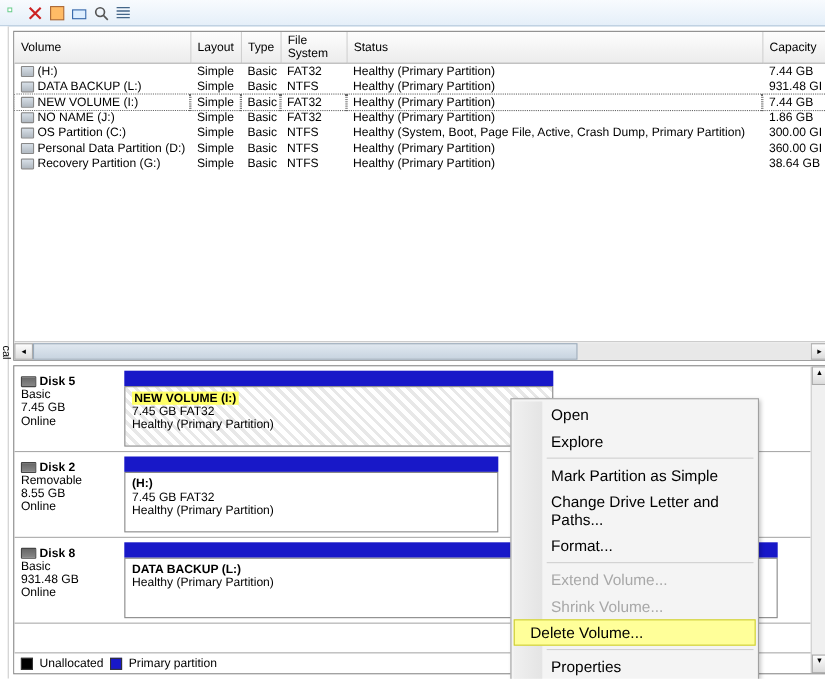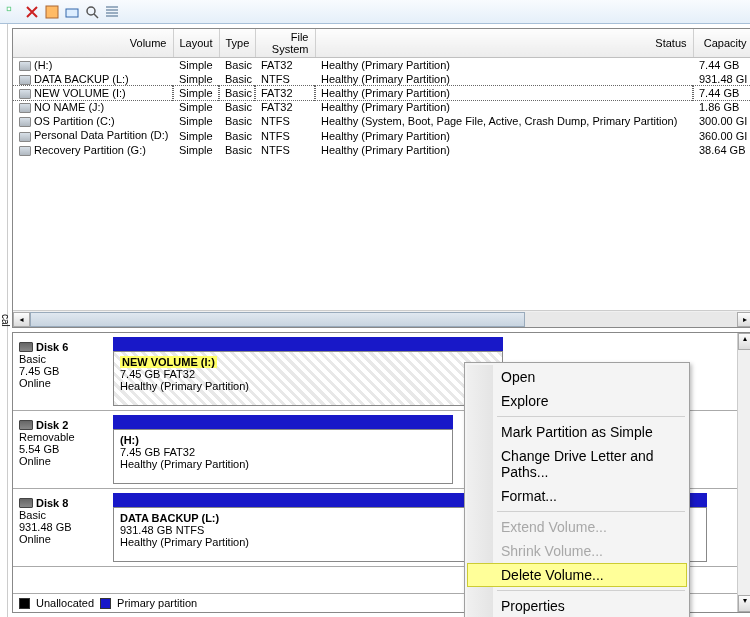--- a/index.html
+++ b/index.html
@@ -4,21 +4,21 @@
 <style>
 * { box-sizing: border-box; margin: 0; padding: 0; }
 body { font-family: "Segoe UI", Tahoma, sans-serif; font-size: 11px; background: #fff; width: 750px; height: 617px; overflow: hidden; position: relative; }
 .toolbar { height: 24px; background: linear-gradient(#f8fbfe, #e5eff9); border-bottom: 1px solid #a8c0d8; padding: 2px 4px; display: flex; align-items: center; gap: 4px; }
 .tb-icon { width: 16px; height: 16px; display: inline-flex; align-items: center; justify-content: center; cursor: pointer; }
 .content { display: flex; height: calc(100% - 24px); }
 .left-strip { width: 8px; background: #fff; border-right: 1px solid #ccc; font-size: 10px; writing-mode: vertical-lr; text-align: center; }
 .main { flex: 1; display: flex; flex-direction: column; }
 .table-wrap { border: 1px solid #888; margin: 4px; background: #fff; height: 300px; display: flex; flex-direction: column; }
 .vol-table { width: 100%; border-collapse: collapse; table-layout: fixed; }
-.vol-table th { text-align: right; font-weight: normal; background: linear-gradient(#fdfdfd,#ececec); border-right: 1px solid #d0d0d0; border-bottom: 1px solid #c0c0c0; padding: 2px 6px; font-size: 11px; }
+.vol-table th { text-align: left; font-weight: normal; background: linear-gradient(#fdfdfd,#ececec); border-right: 1px solid #d0d0d0; border-bottom: 1px solid #c0c0c0; padding: 2px 6px; font-size: 11px; }
 .vol-table td { padding: 1px 6px; font-size: 11px; white-space: nowrap; overflow: hidden; }
 .vol-icon { display: inline-block; width: 12px; height: 10px; background: linear-gradient(#d8e0e8,#b0b8c0); border: 1px solid #888; border-radius: 1px; margin-right: 3px; vertical-align: middle; }
 .vol-table tr.sel td { outline: 1px dotted #666; }
 .table-body-area { flex: 1; overflow: hidden; }
 .hscroll { height: 17px; background: #f0f0f0; border-top: 1px solid #ccc; display: flex; align-items: center; }
 .hscroll-btn { width: 17px; height: 15px; background: linear-gradient(#fdfdfd,#dcdcdc); border: 1px solid #aaa; font-size: 8px; text-align: center; line-height: 13px; }
 .hscroll-track { flex: 1; height: 15px; background: #e8e8e8; position: relative; }
 .hscroll-thumb { position: absolute; left: 0; width: 70%; height: 100%; background: linear-gradient(#e0e8f0,#c8d4e0); border: 1px solid #9ab; }
 .disk-panel { flex: 1; margin: 0 4px 4px 4px; border: 1px solid #888; overflow: hidden; position: relative; background: #fff; }
 .disk-scroll { position: absolute; right: 0; top: 0; bottom: 0; width: 17px; background: #f0f0f0; border-left: 1px solid #ccc; }
@@ -30,21 +30,21 @@
 .part-area { flex: 1; display: flex; flex-direction: column; }
 .part-bar { height: 14px; background: #1818c8; }
 .part-box { flex: 1; border: 1px solid #888; padding: 4px 6px; font-size: 11px; position: relative; }
 .part-box.hatched { background-image: repeating-linear-gradient(45deg,#e8e8e8 0,#e8e8e8 3px,#fff 3px,#fff 7px); }
 .part-box .pv-highlight { background: #ffff66; font-weight: bold; padding: 0 2px; }
 .legend { border-top: 1px solid #aaa; padding: 3px 6px; font-size: 11px; display: flex; align-items: center; gap: 6px; }
 .leg-sw { width: 11px; height: 11px; display: inline-block; border: 1px solid #333; }
 .cmenu { position: absolute; left: 464px; top: 362px; width: 226px; background: #f4f4f4; border: 1px solid #a0a0a0; box-shadow: 2px 2px 4px rgba(0,0,0,.25); padding: 2px; z-index: 50; }
 .cmenu-strip { position: absolute; left: 2px; top: 2px; bottom: 2px; width: 26px; background: linear-gradient(to right,#f0f0f0,#e4e4e4); }
 .cmenu-item { position: relative; padding: 4px 10px 4px 34px; font-size: 14px; cursor: default; }
-.cmenu-item.hover { background: #ffff99; border: 1px solid #cccc33; padding: 3px 9px 3px 33px; }
+.cmenu-item.hover { background: #ffff99; border: 1px solid #cccc33; padding: 3px 9px 3px 14px; }
 .cmenu-item.disabled { color: #a8a8a8; }
 .cmenu-sep { height: 1px; background: #d0d0d0; margin: 3px 2px 3px 30px; }
 </style>
 </head>
 <body>
 
 <div class="toolbar">
   <span class="tb-icon">
       <svg width="14" height="14" viewBox="0 0 16 16">
         <path d="M2 2h5v5H2z" fill="#6c8"></path>
@@ -171,21 +171,21 @@
         <div class="hscroll-btn">▸</div>
       </div>
     </div>
 
     <div class="disk-panel">
       <div id="disks-container" style="margin-right:17px;">
           <div class="disk-row">
             <div class="disk-info">
               <div class="dname">
                 <span class="disk-ico"></span>
-                <span>Disk 6</span>
+                <span>Disk 5</span>
               </div>
               <div>Basic</div>
               <div>7.45 GB</div>
               <div>Online</div>
             </div>
             <div class="part-area" style="max-width: 390px;">
               <div class="part-bar"></div>
               <div class="part-box hatched">
                 <div><span class="pv-highlight">NEW VOLUME  (I:)</span></div>
                 <div>7.45 GB FAT32</div>
@@ -193,21 +193,21 @@
               </div>
             </div>
           </div>
           <div class="disk-row">
             <div class="disk-info">
               <div class="dname">
                 <span class="disk-ico"></span>
                 <span>Disk 2</span>
               </div>
               <div>Removable</div>
-              <div>5.54 GB</div>
+              <div>8.55 GB</div>
               <div>Online</div>
             </div>
             <div class="part-area" style="max-width: 340px;">
               <div class="part-bar"></div>
               <div class="part-box">
                 <div style="font-weight: bold;">(H:)</div>
                 <div>7.45 GB FAT32</div>
                 <div>Healthy (Primary Partition)</div>
               </div>
             </div>
@@ -219,21 +219,20 @@
                 <span>Disk 8</span>
               </div>
               <div>Basic</div>
               <div>931.48 GB</div>
               <div>Online</div>
             </div>
             <div class="part-area" style="max-width: 594px;">
               <div class="part-bar"></div>
               <div class="part-box">
                 <div style="font-weight: bold;">DATA BACKUP  (L:)</div>
-                <div>931.48 GB NTFS</div>
                 <div>Healthy (Primary Partition)</div>
               </div>
             </div>
           </div>
         </div>
       <div class="legend" style="position:absolute;bottom:0;left:0;right:7px;background:#fff;">
         <span class="leg-sw" id="leg-un" style="background: rgb(0, 0, 0);"></span>
         <span>Unallocated</span>
         <span class="leg-sw" id="leg-pr" style="background: rgb(24, 24, 200);"></span>
         <span>Primary partition</span>

